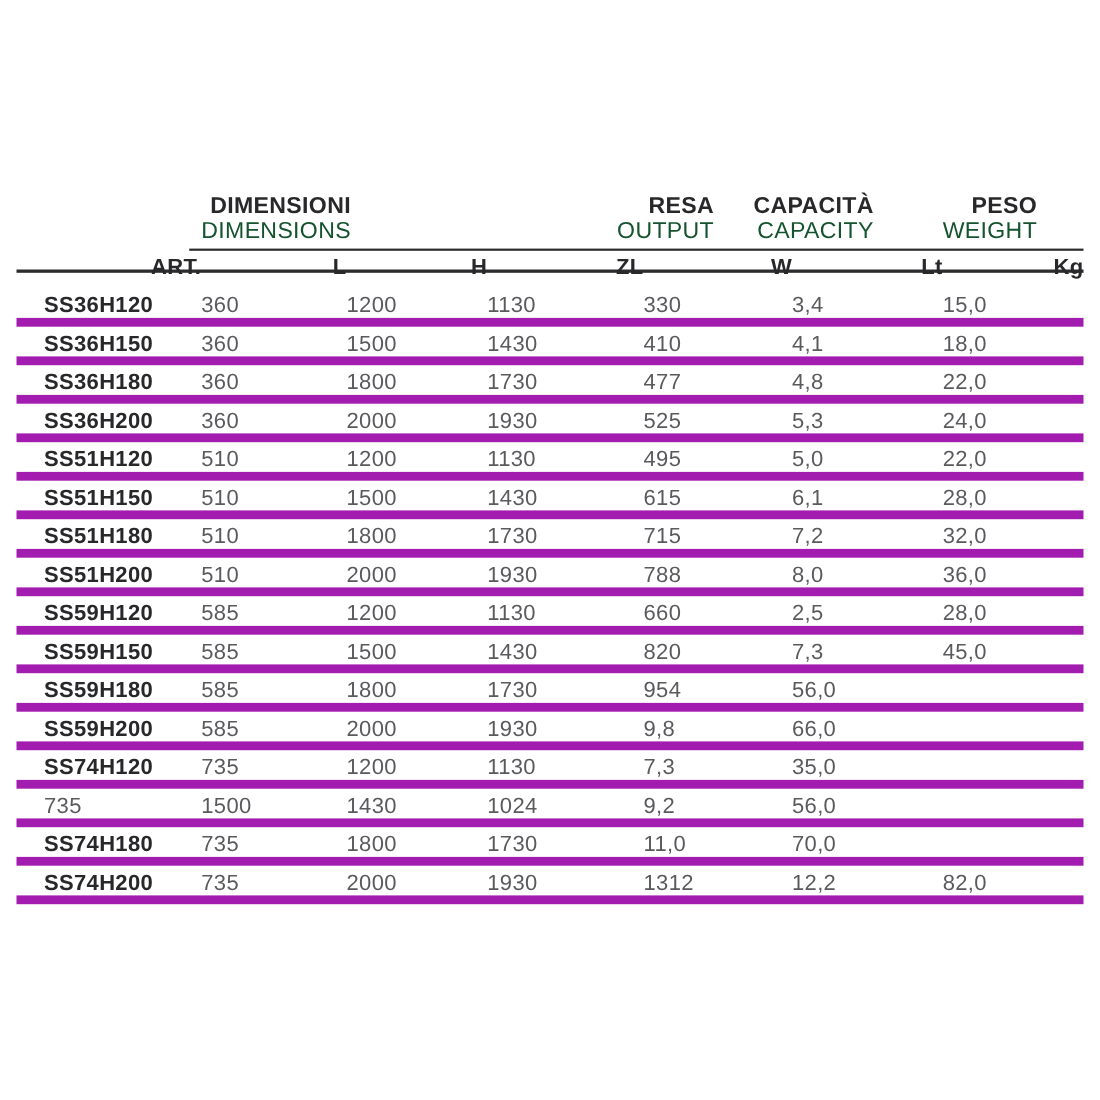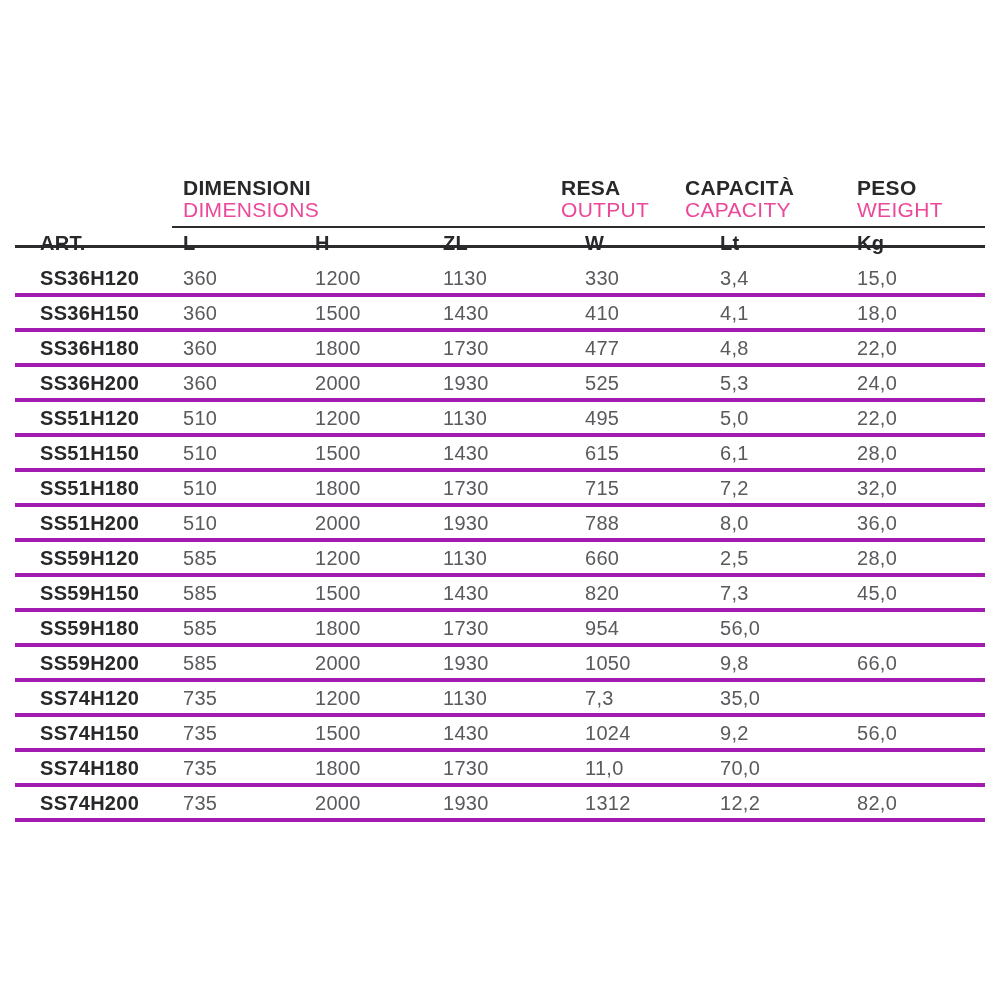--- a/index.html
+++ b/index.html
@@ -15,36 +15,37 @@
   .table-wrap {
     position: absolute;
     left: 15px;
     top: 175px;
     width: 970px;
   }
   
   .head {
     position: relative;
     height: 87px;
+    text-align: right;
   }
   .gl {
     position: absolute;
     top: 2px;
   }
   .gl .it {
     font-size: 21px;
     font-weight: 600;
     color: #28282b;
     line-height: 22px;
     white-space: nowrap;
   }
   .gl .en {
     font-size: 21px;
     font-weight: 400;
-    color: #ec4899;
+    color: #14532d;
     line-height: 22px;
     white-space: nowrap;
   }
   .gline {
     position: absolute;
     left: 157px;
     right: 0;
     top: 51px;
     height: 2px;
     background: #2c2c2e;
@@ -67,21 +68,21 @@
   
   .grid {
     display: grid;
     grid-template-columns: 143px 132px 128px 142px 135px 137px 1fr;
     padding-left: 25px;
   }
   
   .row {
     height: 35px;
     line-height: 33px;
-    border-bottom: 4px solid #a21caf;
+    border-bottom: 8px solid #a21caf;
     box-sizing: border-box;
   }
   .row span {
     font-size: 20px;
     font-weight: 400;
     color: #5a5a5e;
     white-space: nowrap;
   }
   .row span.art {
     font-weight: 600;
@@ -222,34 +223,32 @@
         <span class="val">1800</span>
         <span class="val">1730</span>
         <span class="val">954</span>
         <span class="val">56,0</span>
       </div>
       <div class="row grid">
         <span class="art">SS59H200</span>
         <span class="val">585</span>
         <span class="val">2000</span>
         <span class="val">1930</span>
-        <span class="val">1050</span>
         <span class="val">9,8</span>
         <span class="val">66,0</span>
       </div>
       <div class="row grid">
         <span class="art">SS74H120</span>
         <span class="val">735</span>
         <span class="val">1200</span>
         <span class="val">1130</span>
         <span class="val">7,3</span>
         <span class="val">35,0</span>
       </div>
       <div class="row grid">
-        <span class="art">SS74H150</span>
         <span class="val">735</span>
         <span class="val">1500</span>
         <span class="val">1430</span>
         <span class="val">1024</span>
         <span class="val">9,2</span>
         <span class="val">56,0</span>
       </div>
       <div class="row grid">
         <span class="art">SS74H180</span>
         <span class="val">735</span>

